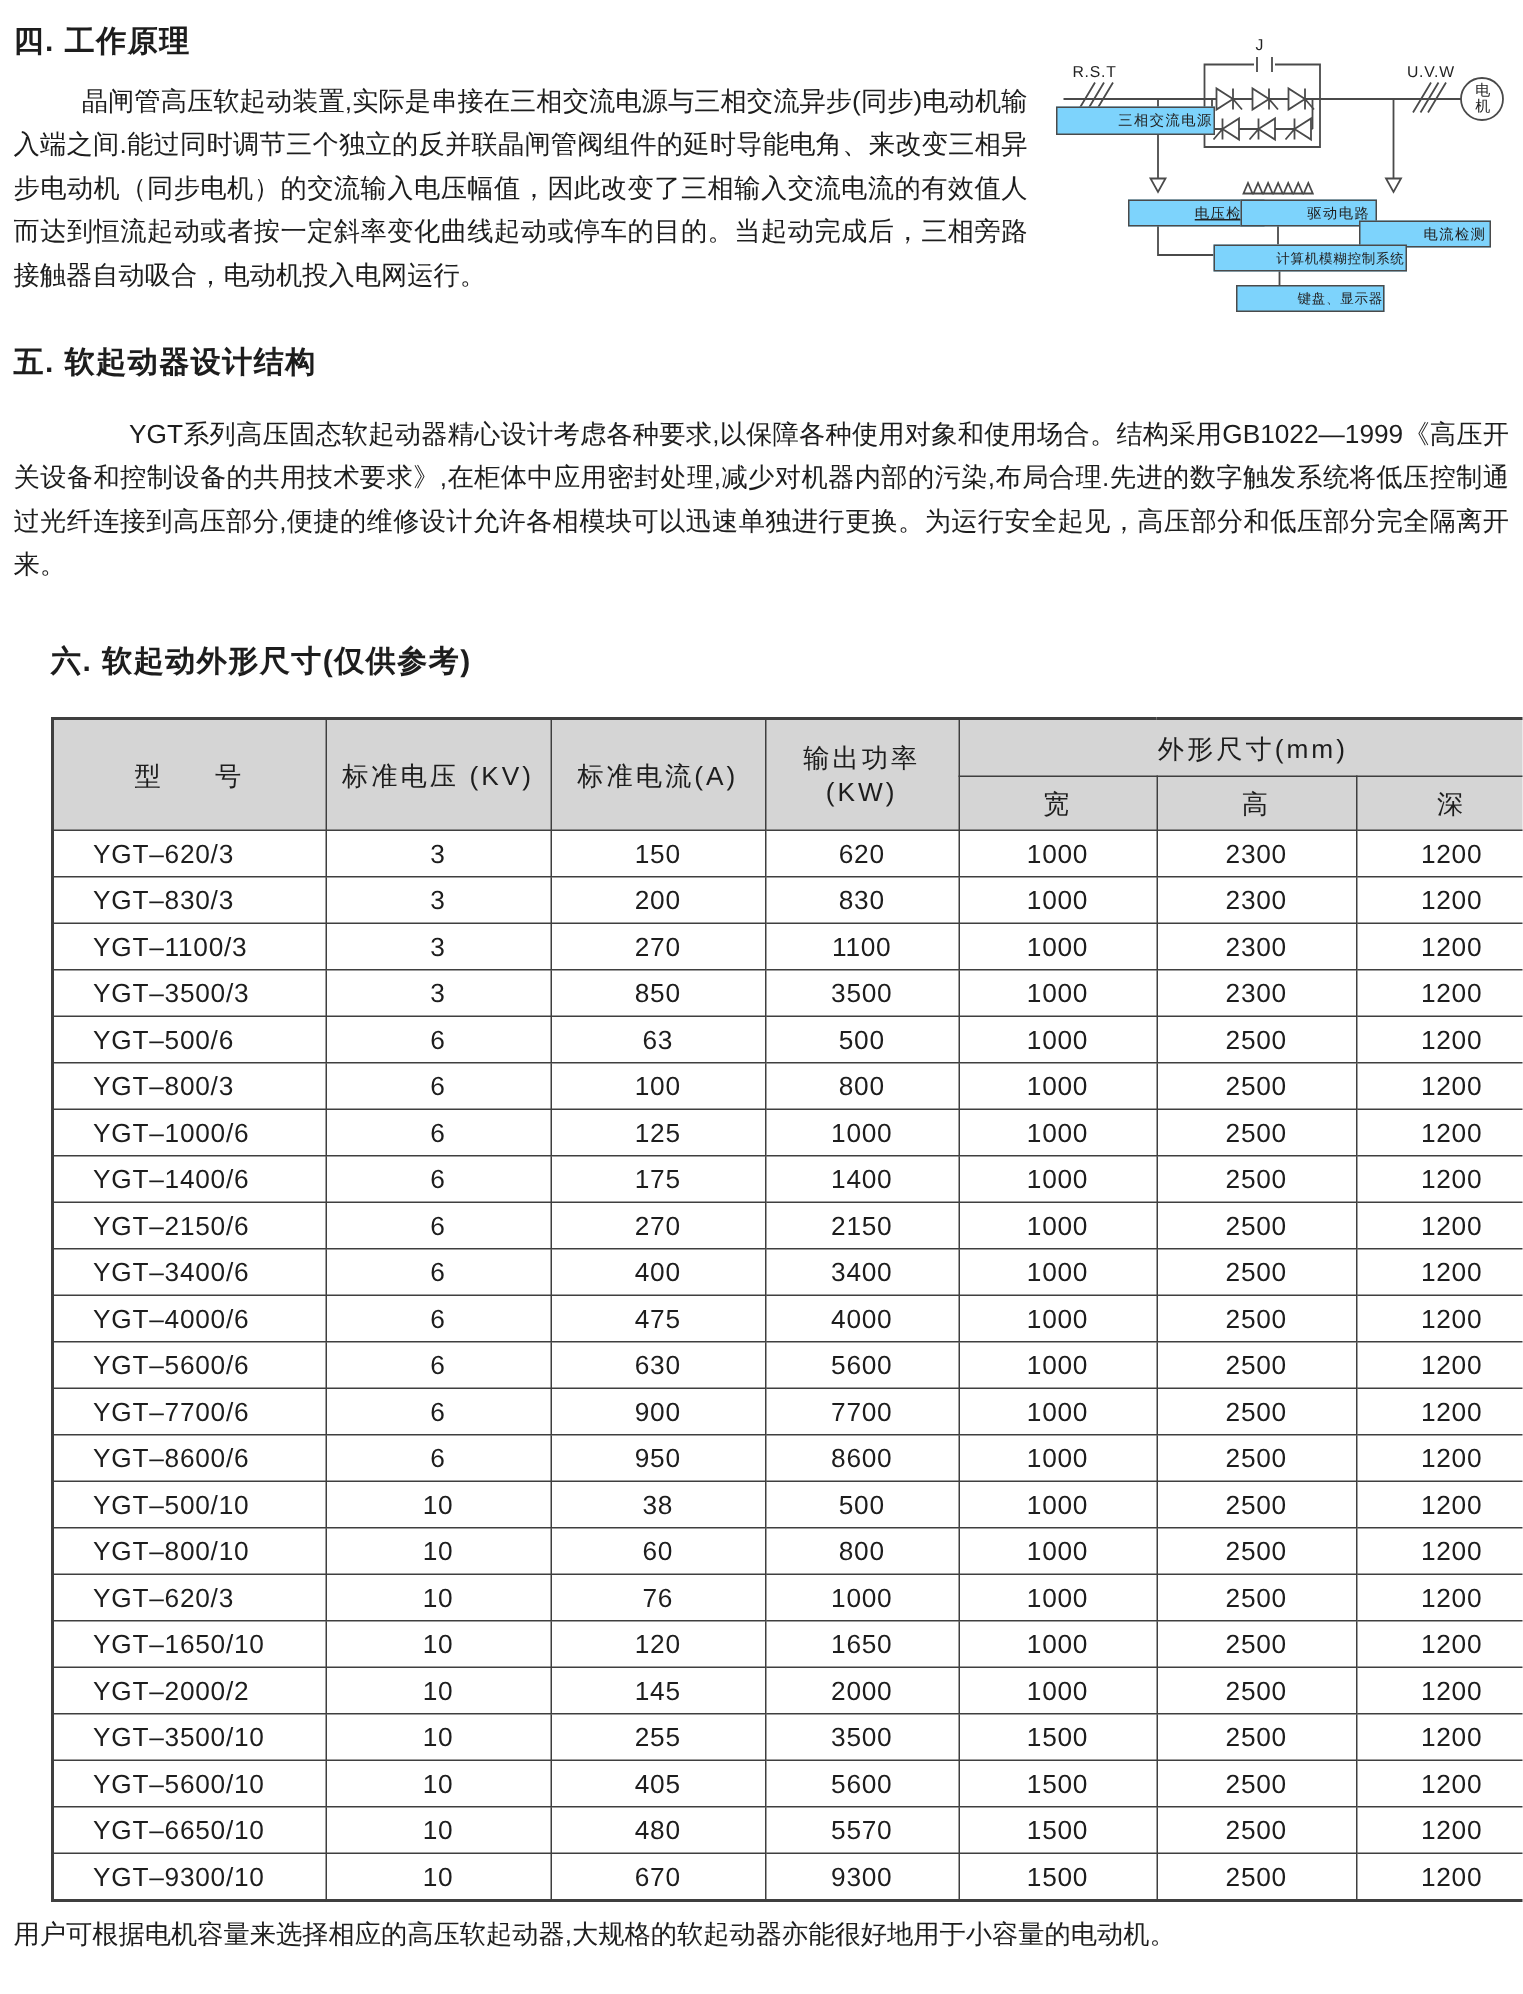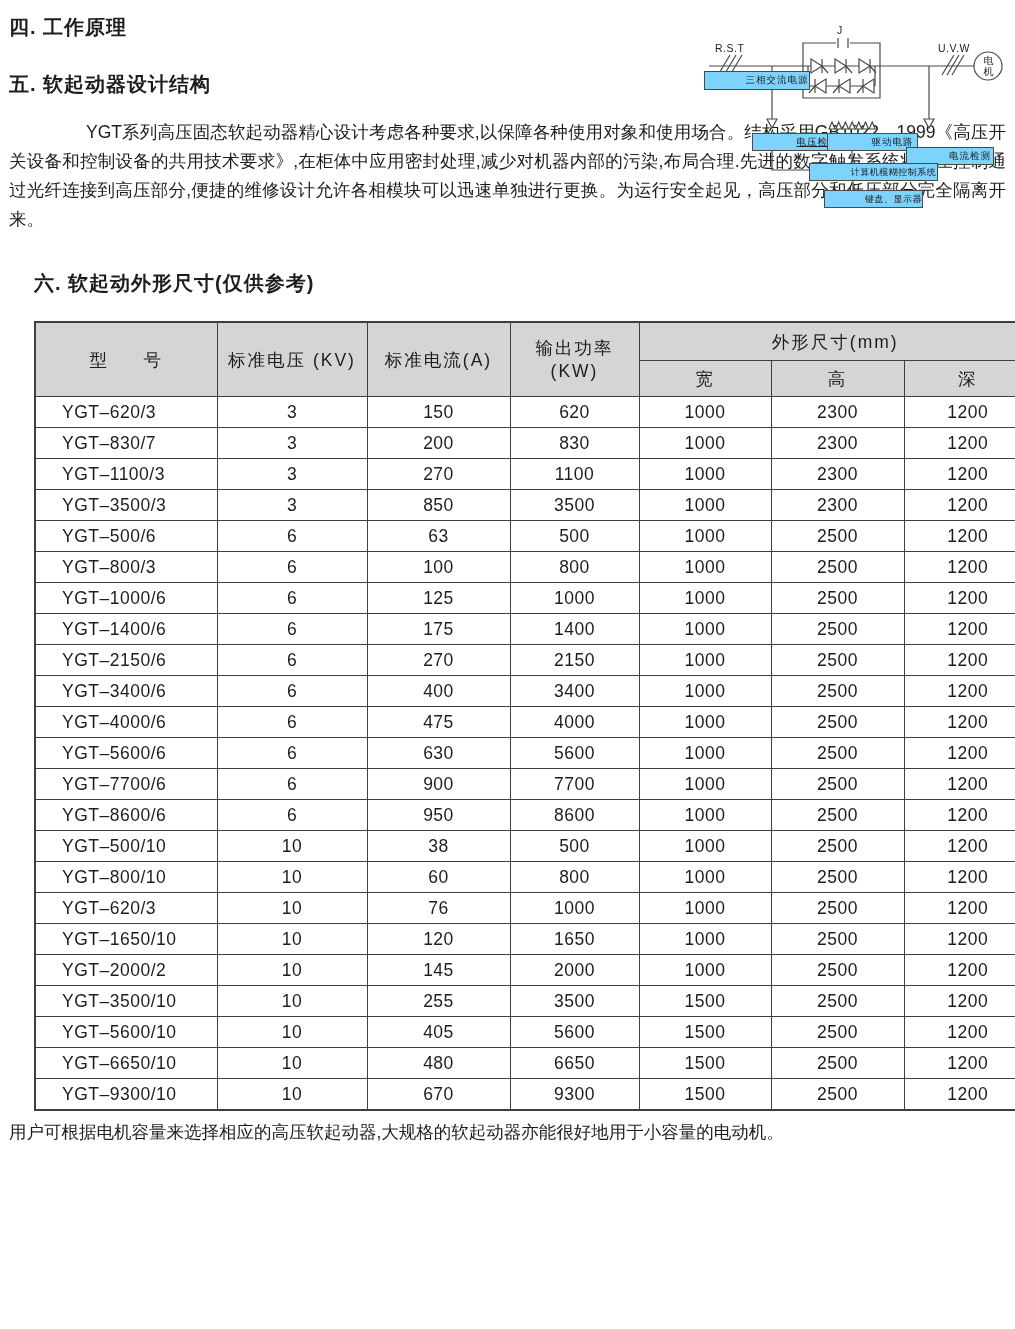--- a/index.html
+++ b/index.html
@@ -55,20 +55,21 @@
   table.spec tbody td:first-child{text-align:left;padding-left:26px;}
   .footer-note{font-size:17.5px;margin:9px 0 0 0;}
 </style>
 </head>
 <body>
 
 <div class="page">
 
   <section class="sec4">
     <h2 class="sec-heading">四. 工作原理</h2>
+    <p class="para">晶闸管高压软起动装置,实际是串接在三相交流电源与三相交流异步(同步)电动机输入端之间.能过同时调节三个独立的反并联晶闸管阀组件的延时导能电角、来改变三相异步电动机（同步电机）的交流输入电压幅值，因此改变了三相输入交流电流的有效值人而达到恒流起动或者按一定斜率变化曲线起动或停车的目的。当起动完成后，三相旁路接触器自动吸合，电动机投入电网运行。</p>
 
     <div class="diagram">
       <svg width="315" height="200" viewBox="0 0 315 200">
         <g stroke="#4a4a4a" stroke-width="1.2" fill="none">
 
           <path d="M18,44 H283"></path>
 
           <path d="M27,53 L39,33 M33,53 L45,33 M39,53 L51,33"></path>
 
           <path d="M251,53 L263,33 M256,53 L268,33 M261,53 L273,33"></path>
@@ -163,21 +164,21 @@
           <tr>
             <td>YGT–620/3</td>
             <td>3</td>
             <td>150</td>
             <td>620</td>
             <td>1000</td>
             <td>2300</td>
             <td>1200</td>
           </tr>
           <tr>
-            <td>YGT–830/7</td>
+            <td>YGT–830/3</td>
             <td>3</td>
             <td>200</td>
             <td>830</td>
             <td>1000</td>
             <td>2300</td>
             <td>1200</td>
           </tr>
           <tr>
             <td>YGT–1100/3</td>
             <td>3</td>
@@ -346,21 +347,21 @@
             <td>405</td>
             <td>5600</td>
             <td>1500</td>
             <td>2500</td>
             <td>1200</td>
           </tr>
           <tr>
             <td>YGT–6650/10</td>
             <td>10</td>
             <td>480</td>
-            <td>6650</td>
+            <td>5570</td>
             <td>1500</td>
             <td>2500</td>
             <td>1200</td>
           </tr>
           <tr>
             <td>YGT–9300/10</td>
             <td>10</td>
             <td>670</td>
             <td>9300</td>
             <td>1500</td>

